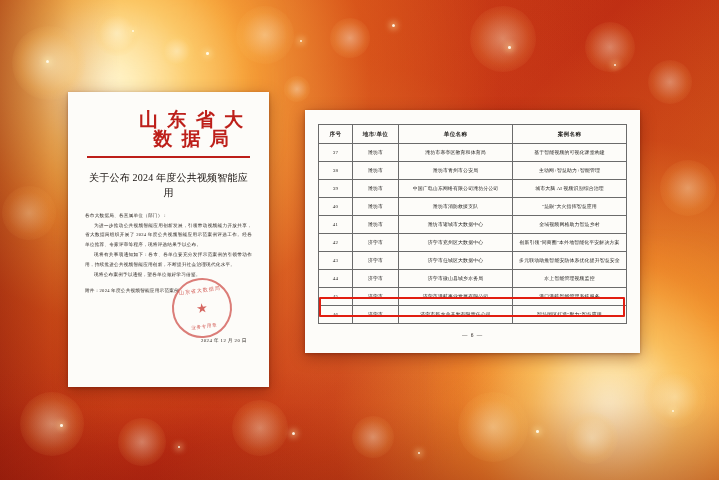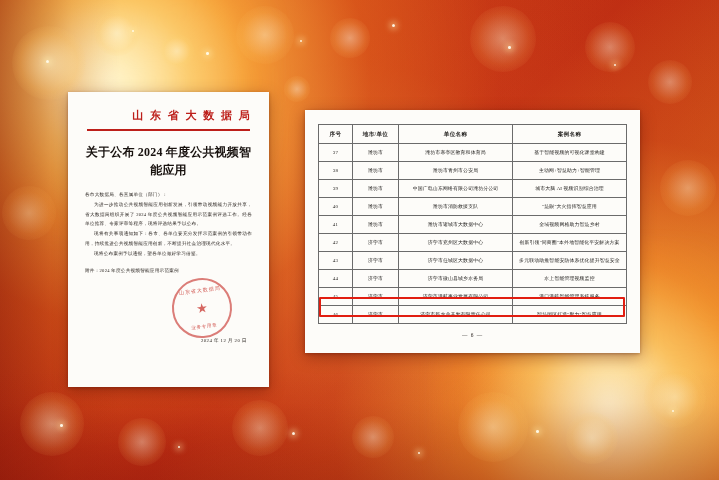--- a/index.html
+++ b/index.html
@@ -83,38 +83,38 @@
   .notice-inner {
     position: relative;
     width: 100%;
     height: 100%;
     box-sizing: border-box;
     padding: 18px 17px 10px 17px;
   }
   .notice-header {
     text-align: center;
     color: #bd1f1a;
-    font-family: Liberation Serif, serif;
+    font-family: Liberation Sans, sans-serif;
     font-weight: bold;
-    font-size: 11px;
+    font-size: 19px;
     letter-spacing: 2px;
     line-height: 1;
     padding-bottom: 4px;
     margin-left: 47px;
   }
   .notice-rule {
     height: 1.6px;
     background: #bd1f1a;
     margin: 4px 2px 12px 2px;
   }
   .notice-title {
     text-align: center;
     font-family: "Liberation Serif", serif;
-    font-size: 12px;
-    font-weight: bold;
+    font-size: 10px;
+    font-weight: normal;
     color: #18120f;
     line-height: 1.55;
     letter-spacing: 0.2px;
     margin-bottom: 10px;
   }
   .notice-body {
     font-family: "Liberation Serif", serif;
     font-size: 4.6px;
     color: #2a2420;
     line-height: 2.05;

